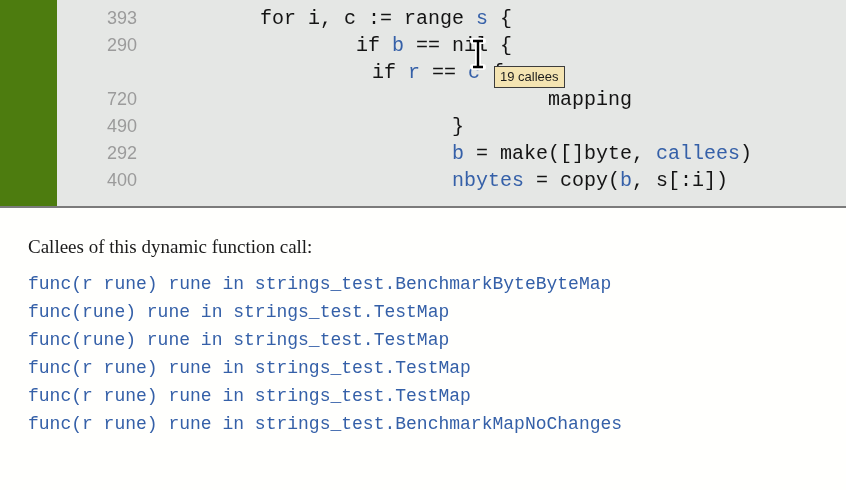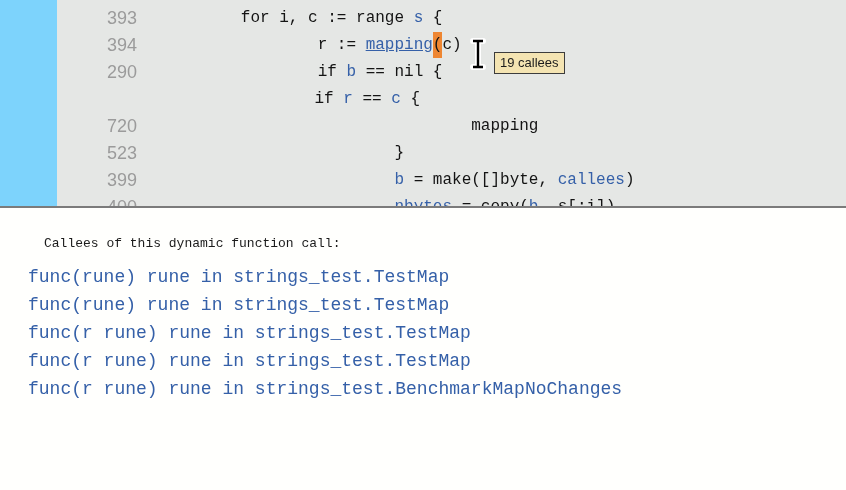--- a/index.html
+++ b/index.html
@@ -5,121 +5,118 @@
   html,body { margin:0; padding:0; }
   body {
     width:846px; height:490px; overflow:hidden;
     background:#fffffd;
     font-family:"Liberation Sans", sans-serif;
   }
   
   .editor {
     position:relative;
     width:846px; height:206px;
-    background:#7dd3fc;
+    background:#4d7c0f;
     overflow:hidden;
   }
   .code-area {
     position:absolute; left:57px; top:0; right:0; bottom:0;
     background:#e5e7e5;
     padding-top:5px;
     box-sizing:border-box;
   }
   .line { display:flex; height:27px; line-height:27px; }
   .gutter {
     flex:none; width:80px; text-align:right;
     font-family:"Liberation Sans", sans-serif;
     font-size:18px; color:#9b9b9b;
   }
   .code {
     font-family:"Liberation Mono", monospace;
-    font-size:16px; color:#141414;
+    font-size:20px; color:#141414;
     white-space:pre;
     margin-left:27px;
   }
   .code .id { color:#3560a8; }
   .code .und { text-decoration:underline; }
   .code .sel { background:#ee8632; padding:4px 0; }
   
   .tooltip {
-    position:absolute; left:494px; top:52px;
+    position:absolute; left:494px; top:66px;
     background:#f4e4b2;
     border:1px solid #3c3c3c;
     font-family:"Liberation Sans", sans-serif;
     font-size:13px; color:#1c1c1c;
     padding:2px 5px 3px 5px;
     white-space:nowrap;
   }
   .ibeam { position:absolute; left:468px; top:38px; }
   
   .divider { width:846px; height:2px; background:#7b7b7b; }
   
   .results { background:#fffffd; padding:28px 0 0 28px; }
   .heading {
-    font-family:Liberation Mono, monospace;
-    font-size:13px; color:#1b1b1b;
-    margin:0 0 12px 16px;
+    font-family:Liberation Serif, serif;
+    font-size:19px; color:#1b1b1b;
+    margin:0 0 12px 0;
   }
   .callee {
     font-family:"Liberation Mono", monospace;
     font-size:18px; line-height:28px;
     color:#3560a8;
     white-space:pre;
   }
 </style>
 </head>
 <body>
 
 <div class="editor">
   <div class="code-area">
     <div id="code-lines">
         <div class="line">
           <span class="gutter">393</span>
           <span class="code">        <span>for i, c := range </span><span class="id">s</span><span> {</span></span>
         </div>
         <div class="line">
-          <span class="gutter">394</span>
-          <span class="code">                <span>r := </span><span class="id und">mapping</span><span class="sel">(</span><span>c)</span></span>
-        </div>
-        <div class="line">
           <span class="gutter">290</span>
           <span class="code">                <span>if </span><span class="id">b</span><span> == nil {</span></span>
         </div>
         <div class="line">
           <span class="code">                        <span>if </span><span class="id">r</span><span> == </span><span class="id">c</span><span> {</span></span>
         </div>
         <div class="line">
           <span class="gutter">720</span>
           <span class="code">                                <span>mapping</span></span>
         </div>
         <div class="line">
-          <span class="gutter">523</span>
+          <span class="gutter">490</span>
           <span class="code">                        <span>}</span></span>
         </div>
         <div class="line">
-          <span class="gutter">399</span>
+          <span class="gutter">292</span>
           <span class="code">                        <span class="id">b</span><span> = make([]byte, </span><span class="id">callees</span><span>)</span></span>
         </div>
         <div class="line">
           <span class="gutter">400</span>
           <span class="code">                        <span class="id">nbytes</span><span> = copy(</span><span class="id">b</span><span>, s[:i])</span></span>
         </div>
       </div>
   </div>
   <div class="tooltip">19 callees</div>
   <svg class="ibeam" width="20" height="32" viewBox="0 0 20 32">
     <path d="M5,3 H15 M10,3 V29 M5,29 H15" stroke="#ffffff" stroke-width="6" stroke-linecap="round" fill="none"></path>
     <path d="M5,3 H15 M10,3 V29 M5,29 H15" stroke="#000000" stroke-width="2.4" fill="none"></path>
   </svg>
 </div>
 
 <div class="divider"></div>
 
 <div class="results">
   <div class="heading">Callees of this dynamic function call:</div>
   <div id="callee-list">
+      <div class="callee">func(r rune) rune in strings_test.BenchmarkByteByteMap</div>
       <div class="callee">func(rune) rune in strings_test.TestMap</div>
       <div class="callee">func(rune) rune in strings_test.TestMap</div>
       <div class="callee">func(r rune) rune in strings_test.TestMap</div>
       <div class="callee">func(r rune) rune in strings_test.TestMap</div>
       <div class="callee">func(r rune) rune in strings_test.BenchmarkMapNoChanges</div>
     </div>
 </div>
 
 </body></html>

